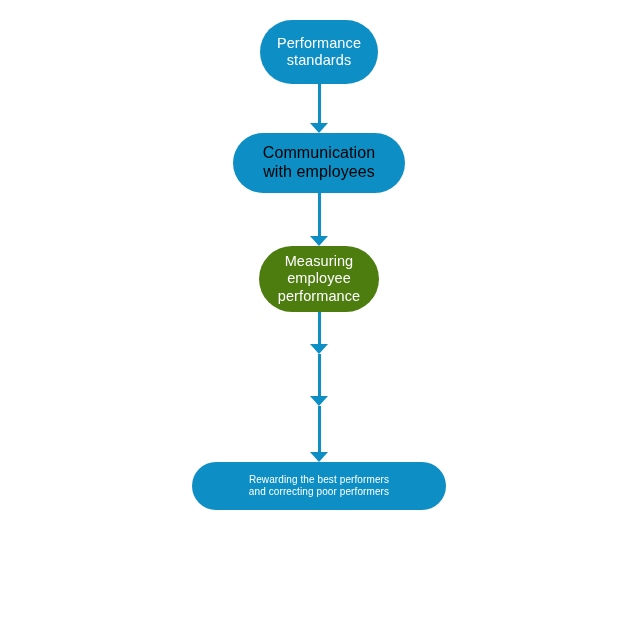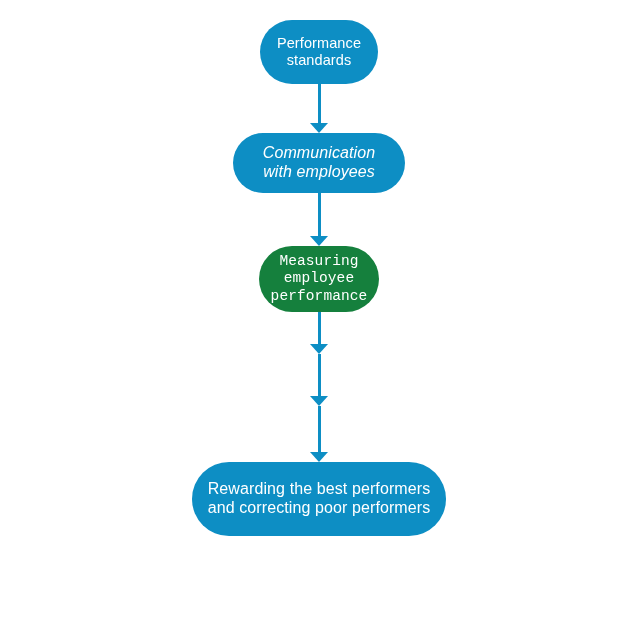--- a/index.html
+++ b/index.html
@@ -39,21 +39,21 @@
     font-weight: 500;
     padding: 0 14px;
     white-space: pre-line;
   }
   
   .n1 { width: 118px; height: 64px;  font-size: 14.5px; }
   .n2 { width: 172px; height: 60px;  font-size: 16px;   }
   .n3 { width: 120px; height: 66px;  font-size: 14.5px; }
   .n4 { width: 233px; height: 48px;  font-size: 16px;   }
   .n5 { width: 172px; height: 42px;  font-size: 16px;   }
-  .n6 { width: 254px; height: 74px;  font-size: 16px;   }
+  .n6 { width: 254px; height: 48px;  font-size: 10px;   }
 
   .connector {
     position: relative;
     width: 22px;
     display: flex;
     flex-direction: column;
     align-items: center;
     justify-content: flex-start;
   }
   .connector .stem {
@@ -86,29 +86,29 @@
     <div class="spacer-top"></div>
 
     <div class="node n1" style="background: rgb(13, 142, 196); color: rgb(255, 255, 255);">Performance
 standards</div>
 
     <div class="connector c1">
       <div class="stem" style="background: rgb(13, 142, 196);"></div>
       <div class="head" style="border-top-color: rgb(13, 142, 196);"></div>
     </div>
 
-    <div class="node n2" style="background: rgb(13, 142, 196); color: #ffffff; font-style: italic;">Communication
+    <div class="node n2" style="background: rgb(13, 142, 196); color: #000000;">Communication
 with employees</div>
 
     <div class="connector c2">
       <div class="stem" style="background: rgb(13, 142, 196);"></div>
       <div class="head" style="border-top-color: rgb(13, 142, 196);"></div>
     </div>
 
-    <div class="node n3" style="background: #15803d; color: rgb(255, 255, 255); font-family: Liberation Mono, monospace;">Measuring
+    <div class="node n3" style="background: #4d7c0f; color: rgb(255, 255, 255);">Measuring
 employee
 performance</div>
 
     <div class="connector c3">
       <div class="stem" style="background: rgb(13, 142, 196);"></div>
       <div class="head" style="border-top-color: rgb(13, 142, 196);"></div>
     </div>
 
 
     <div class="connector c4">

